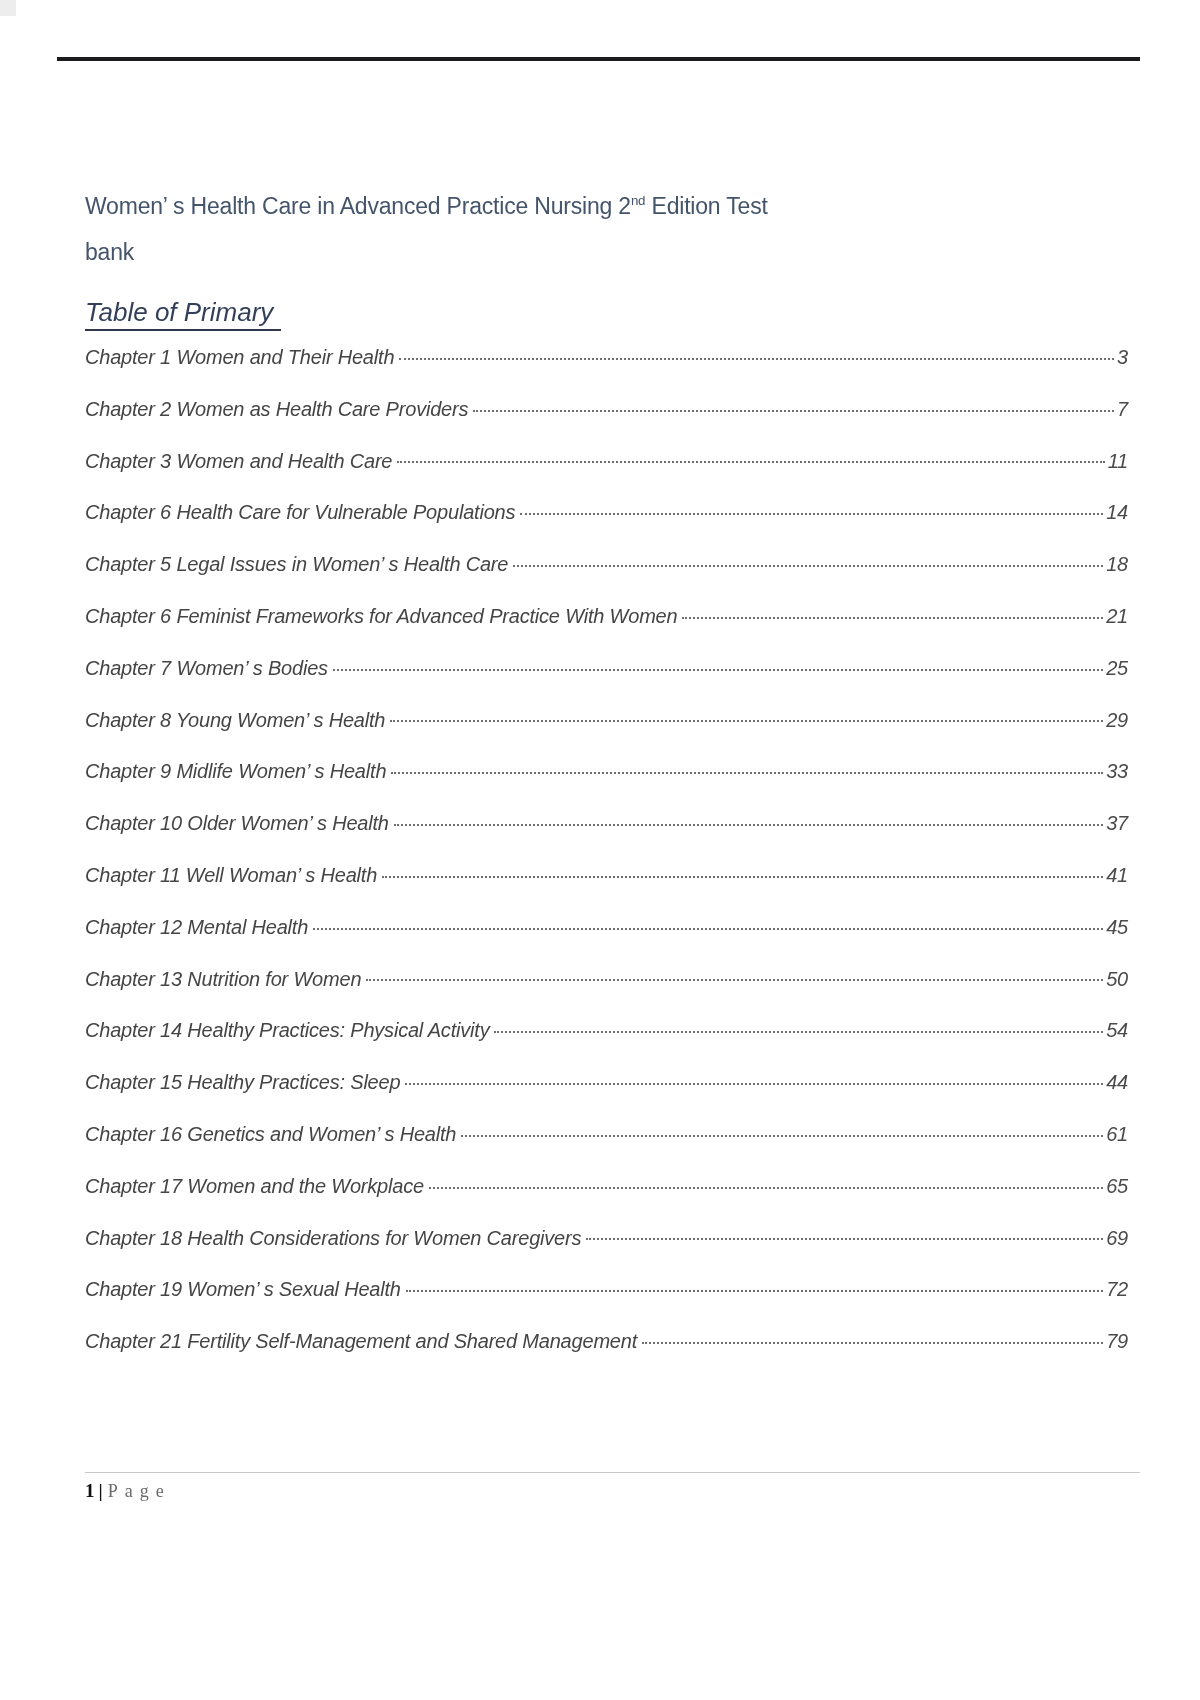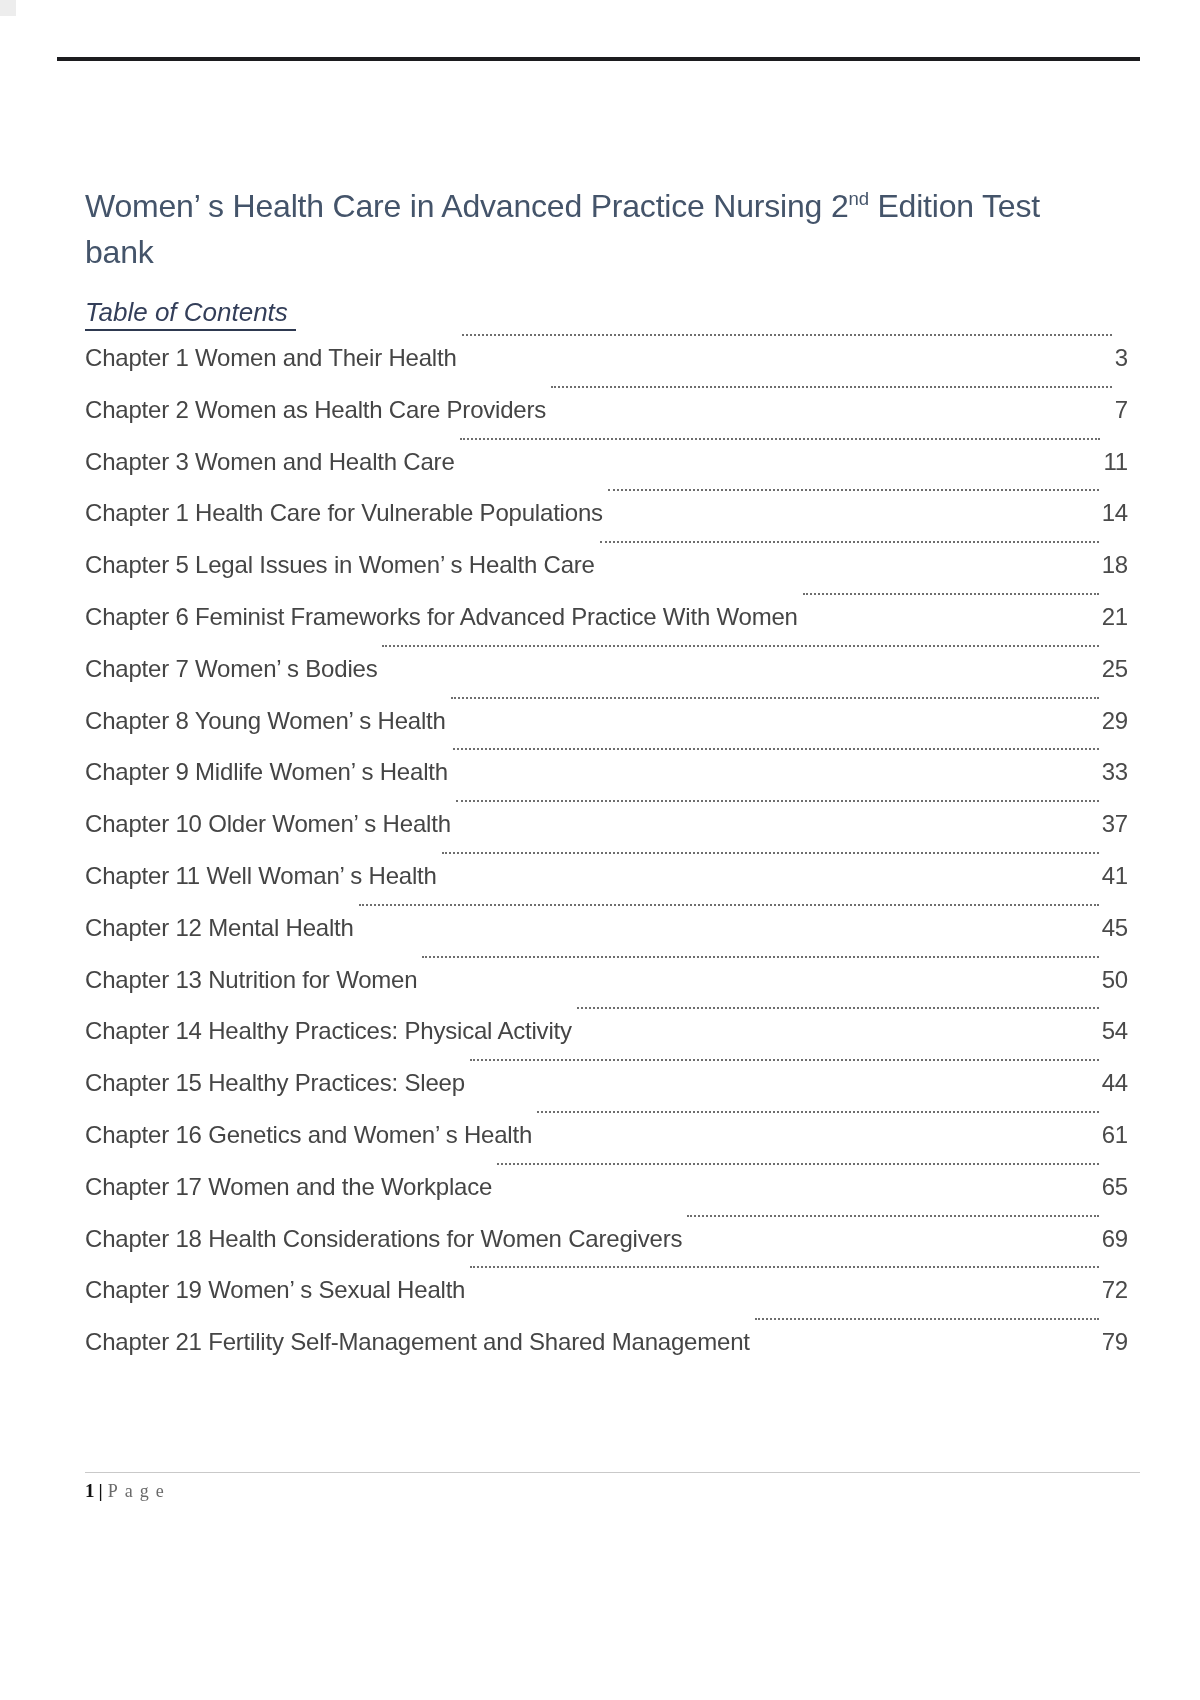--- a/index.html
+++ b/index.html
@@ -29,21 +29,21 @@
     top: 57px;
     width: 1083px;
     height: 4px;
     background: #1c1c1f;
   }
   .doc-title {
     position: absolute;
     left: 85px;
     top: 183px;
     width: 980px;
-    font-size: 32px;
+    font-size: 23px;
     line-height: 46px;
     color: #44546A;
     letter-spacing: -0.2px;
     font-weight: 400;
   }
   .doc-title sup {
     font-size: 0.58em;
     vertical-align: super;
     line-height: 0;
   }
@@ -61,27 +61,28 @@
     display: inline-block;
   }
   .toc-list {
     position: absolute;
     left: 85px;
     top: 332px;
     width: 1043px;
   }
   .toc-row {
     display: flex;
-    align-items: flex-start;
+    align-items: center;
     height: 51.8px;
     line-height: 51.8px;
-    font-size: 24px;
+    font-size: 20px;
     color: #454545;
     letter-spacing: -0.2px;
     white-space: nowrap;
+    font-style: italic;
   }
   .toc-dots {
     flex: 1;
     height: 2px;
     border-bottom: 2.5px dotted #6e6e6e;
     margin-left: 5px;
     margin-right: 3px;
     min-width: 30px;
   }
   .toc-page {
@@ -128,21 +129,21 @@
 
   <div class="corner-artifact"></div>
 
   <div class="rule-top"></div>
 
   <div class="doc-title">
     <span>Women’ s Health Care in Advanced Practice Nursing 2</span><sup>nd</sup><span> Edition Test</span><br>
     <span>bank</span>
   </div>
 
-  <div class="toc-heading">Table of Contents</div>
+  <div class="toc-heading">Table of Primary</div>
 
   <div class="toc-list" id="toc-list">
   <div class="toc-row">
     <span class="toc-label">Chapter 1 Women and Their Health</span>
     <span class="toc-dots"></span>
     <span class="toc-page">3</span>
   </div>
 
   <div class="toc-row">
     <span class="toc-label">Chapter 2 Women as Health Care Providers</span>
@@ -150,21 +151,21 @@
     <span class="toc-page">7</span>
   </div>
 
   <div class="toc-row">
     <span class="toc-label">Chapter 3 Women and Health Care</span>
     <span class="toc-dots"></span>
     <span class="toc-page">11</span>
   </div>
 
   <div class="toc-row">
-    <span class="toc-label">Chapter 1 Health Care for Vulnerable Populations</span>
+    <span class="toc-label">Chapter 6 Health Care for Vulnerable Populations</span>
     <span class="toc-dots"></span>
     <span class="toc-page">14</span>
   </div>
 
   <div class="toc-row">
     <span class="toc-label">Chapter 5 Legal Issues in Women’ s Health Care</span>
     <span class="toc-dots"></span>
     <span class="toc-page">18</span>
   </div>
 

